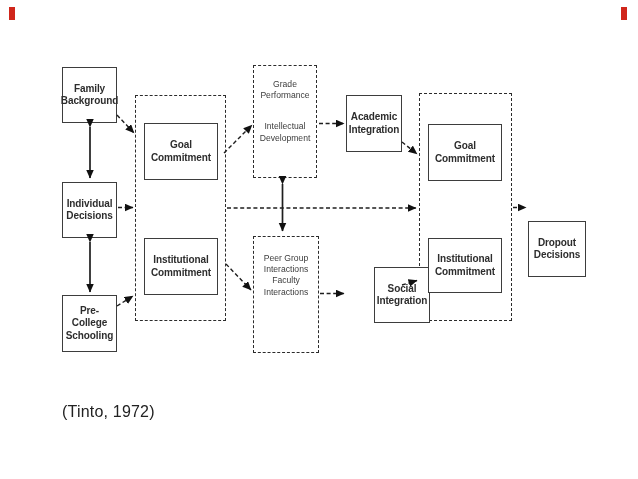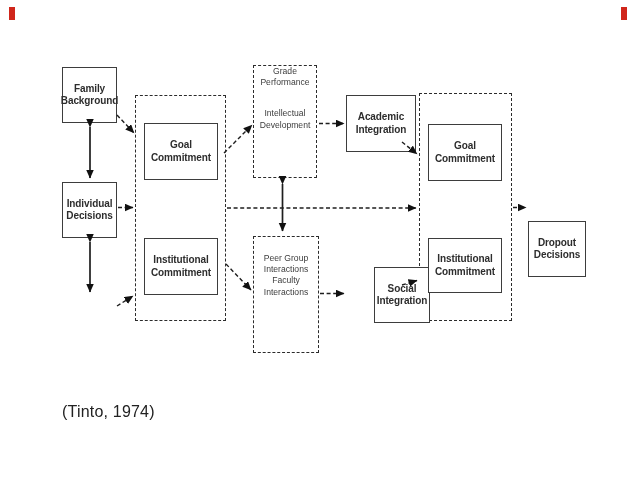--- a/index.html
+++ b/index.html
@@ -31,24 +31,24 @@
     white-space:pre-line;
   }
   #node-family-background{left:62px; top:67px; width:55px; height:56px;}
   #node-individual-attributes{left:62px; top:182px; width:55px; height:56px;}
   #node-pre-college-schooling{left:62px; top:295px; width:55px; height:57px;}
 
   #group-commitments-initial{left:135px; top:95px; width:91px; height:226px;}
   #node-goal-commitment-1{left:144px; top:123px; width:74px; height:57px;}
   #node-institutional-commitment-1{left:144px; top:238px; width:74px; height:57px;}
 
-  #group-academic-system{left:253px; top:65px; width:64px; height:113px; gap:20px;}
+  #group-academic-system{left:253px; top:65px; width:64px; height:113px; padding-top:13px; gap:20px;}
   #group-social-system{left:253px; top:236px; width:66px; height:117px; padding-top:16px; }
 
-  #node-academic-integration{left:346px; top:95px; width:70px; height:57px;text-align:center;}
+  #node-academic-integration{left:346px; top:95px; width:56px; height:57px;text-align:center;}
   #node-social-integration{left:346px; top:267px; width:56px; height:56px;margin-left:28px;}
 
   #group-commitments-later{left:419px; top:93px; width:93px; height:228px;}
   #node-goal-commitment-2{left:428px; top:124px; width:74px; height:57px;}
   #node-institutional-commitment-2{left:428px; top:238px; width:74px; height:55px;}
 
   #node-dropout-decisions{left:528px; top:181px; width:58px; height:56px;margin-top:40px;}
 
   #caption{
     position:absolute; left:62px; top:403px; font-size:16px; color:#222222;
@@ -67,20 +67,22 @@
   <div class="accent-mark accent-left"></div>
   <div class="accent-mark accent-right"></div>
 
   <div class="dashed-group" id="group-commitments-initial"></div>
   <div class="dashed-group" id="group-commitments-later"></div>
 
   <div class="box" id="node-family-background">Family
 Background</div>
   <div class="box" id="node-individual-attributes">Individual
 Decisions</div>
+  <div class="box" id="node-pre-college-schooling">Pre-College
+Schooling</div>
 
   <div class="box" id="node-goal-commitment-1">Goal
 Commitment</div>
   <div class="box" id="node-institutional-commitment-1">Institutional
 Commitment</div>
 
   <div class="dashed-box" id="group-academic-system">
     <div class="soft-label">Grade
 Performance</div>
     <div class="soft-label">Intellectual
@@ -130,14 +132,14 @@
     <line class="dash-arrow" x1="320" y1="293.5" x2="344" y2="293.5" marker-end="url(#ah)"></line>
 
     <line class="dash-arrow" x1="402" y1="142" x2="417" y2="154" marker-end="url(#ah)"></line>
     <line class="dash-arrow" x1="402" y1="285" x2="417" y2="280.5" marker-end="url(#ah)"></line>
 
     <line class="dash-arrow" x1="227" y1="208" x2="416" y2="208" marker-end="url(#ah)"></line>
 
     <line class="dash-arrow" x1="513" y1="207.5" x2="526" y2="207.5" marker-end="url(#ah)"></line>
   </svg>
 
-  <div id="caption">(Tinto, 1974)</div>
+  <div id="caption">(Tinto, 1972)</div>
 </div>
 
 </body></html>

